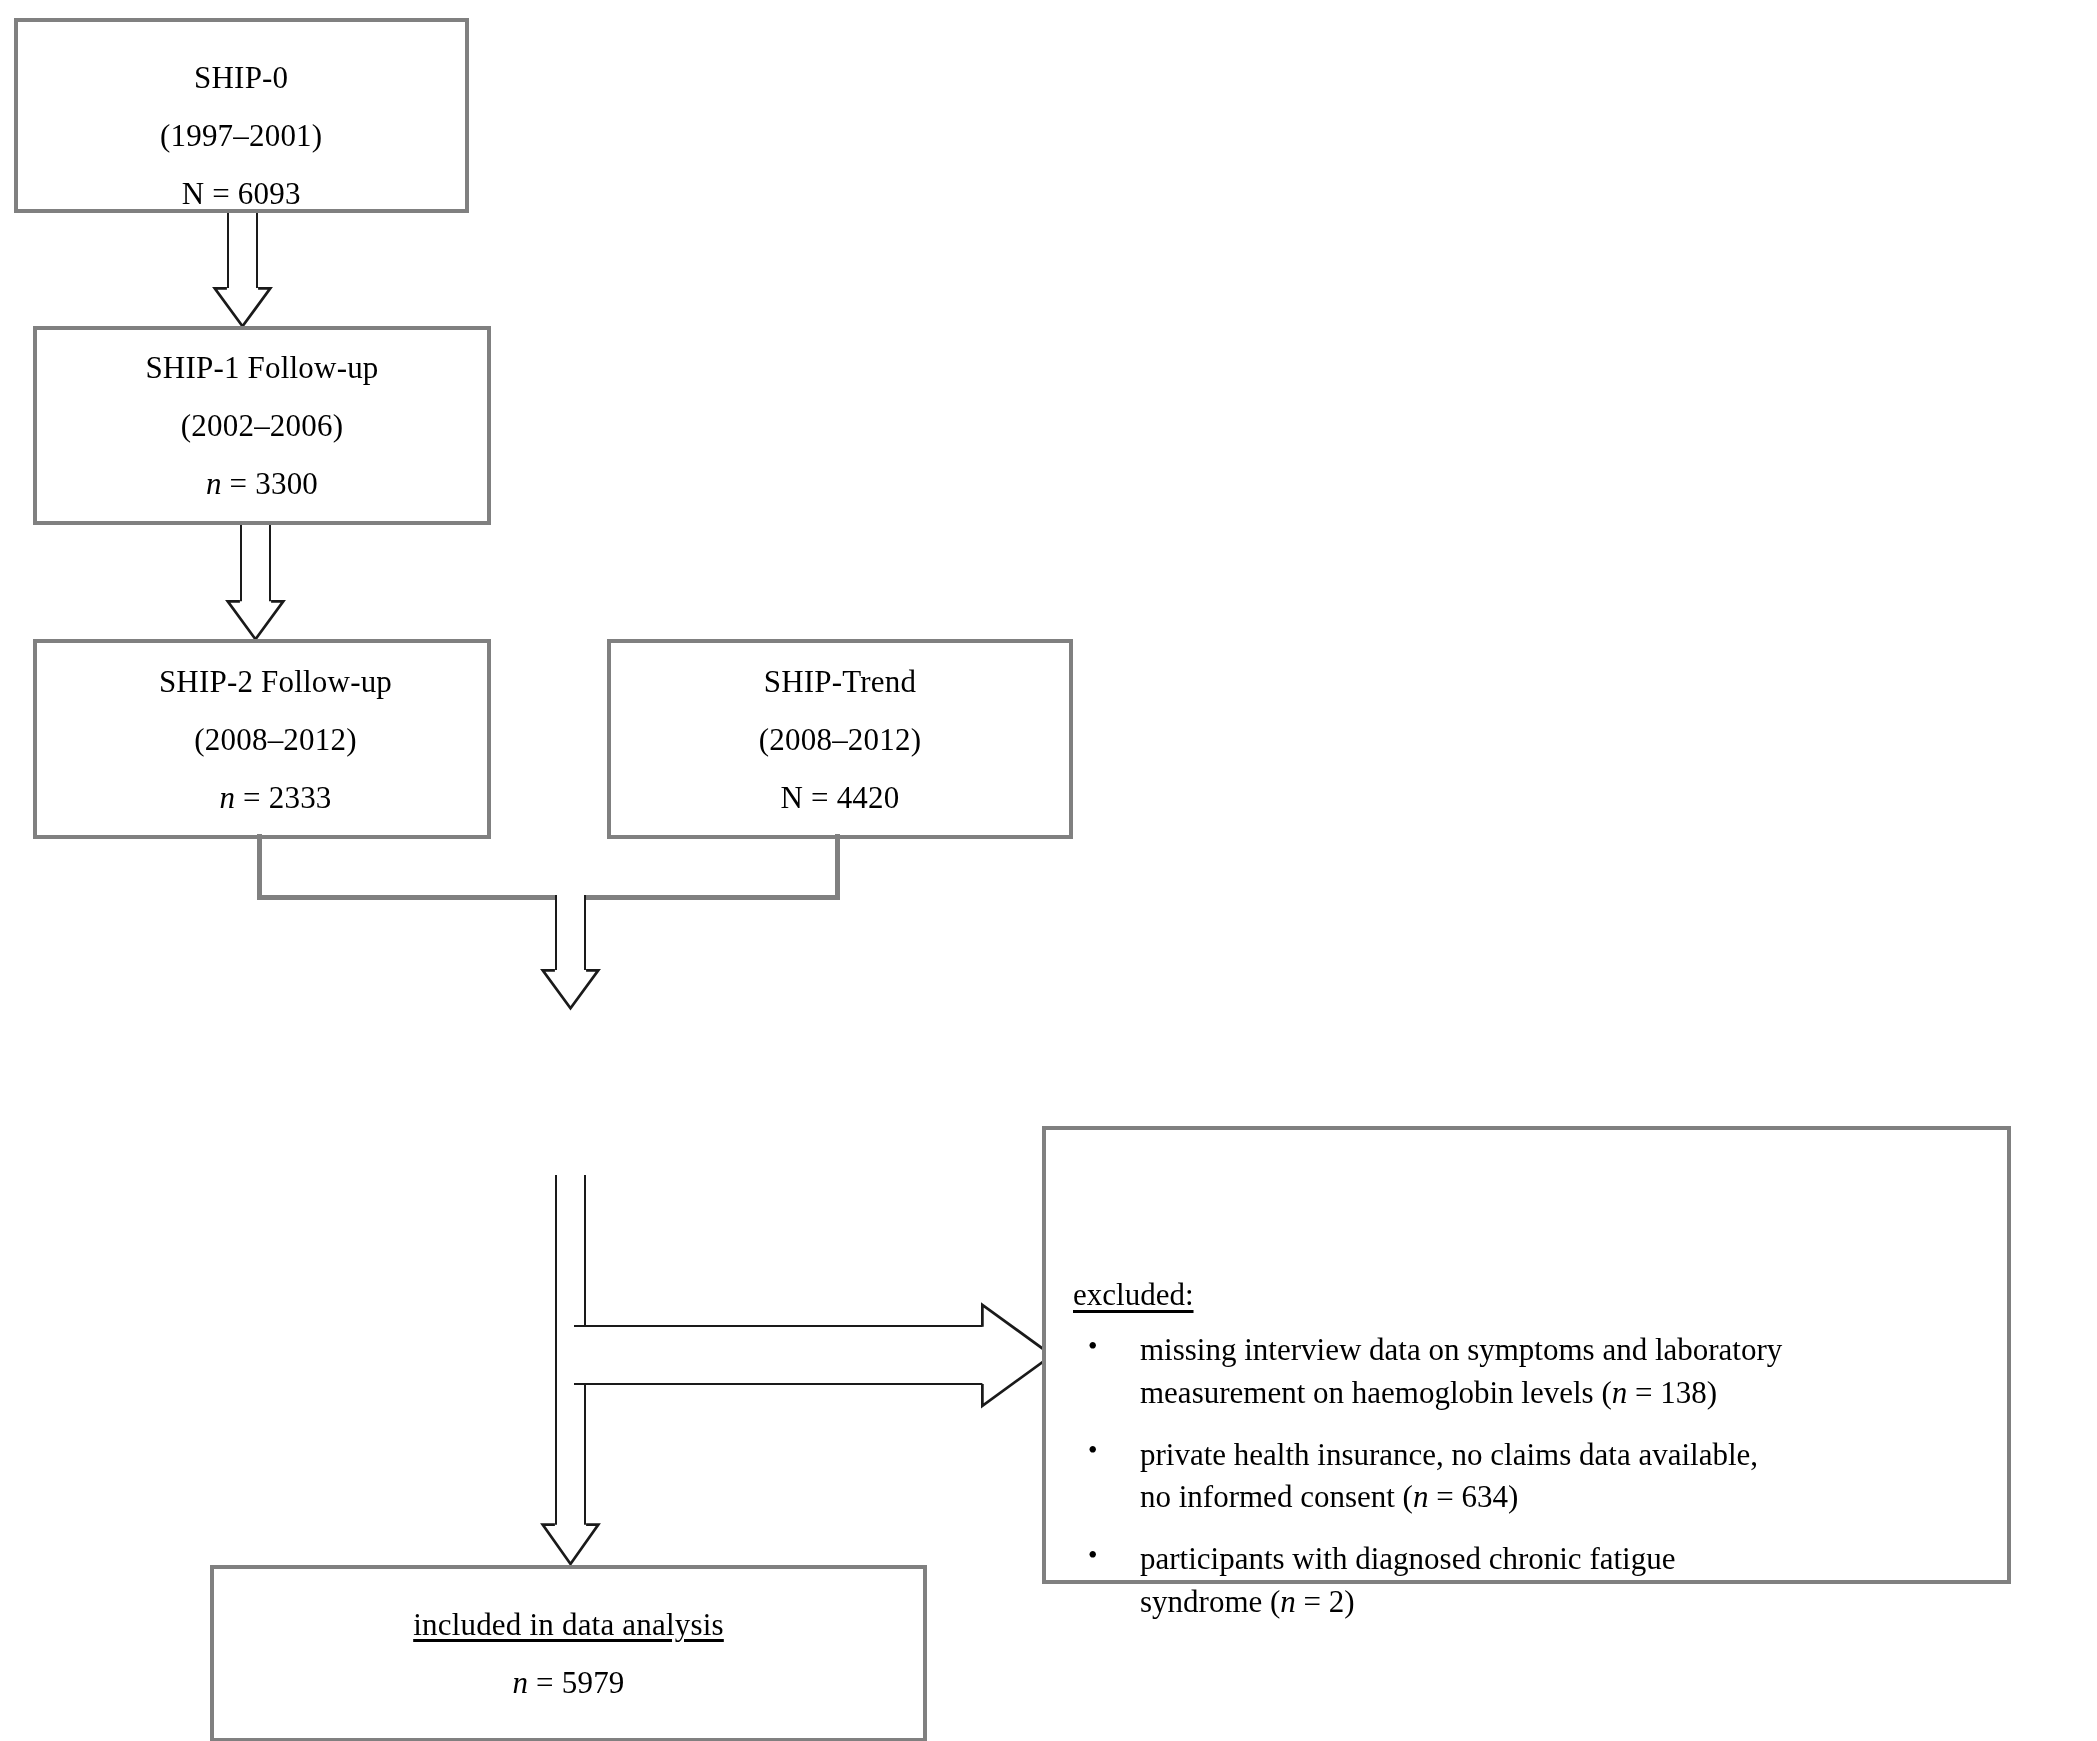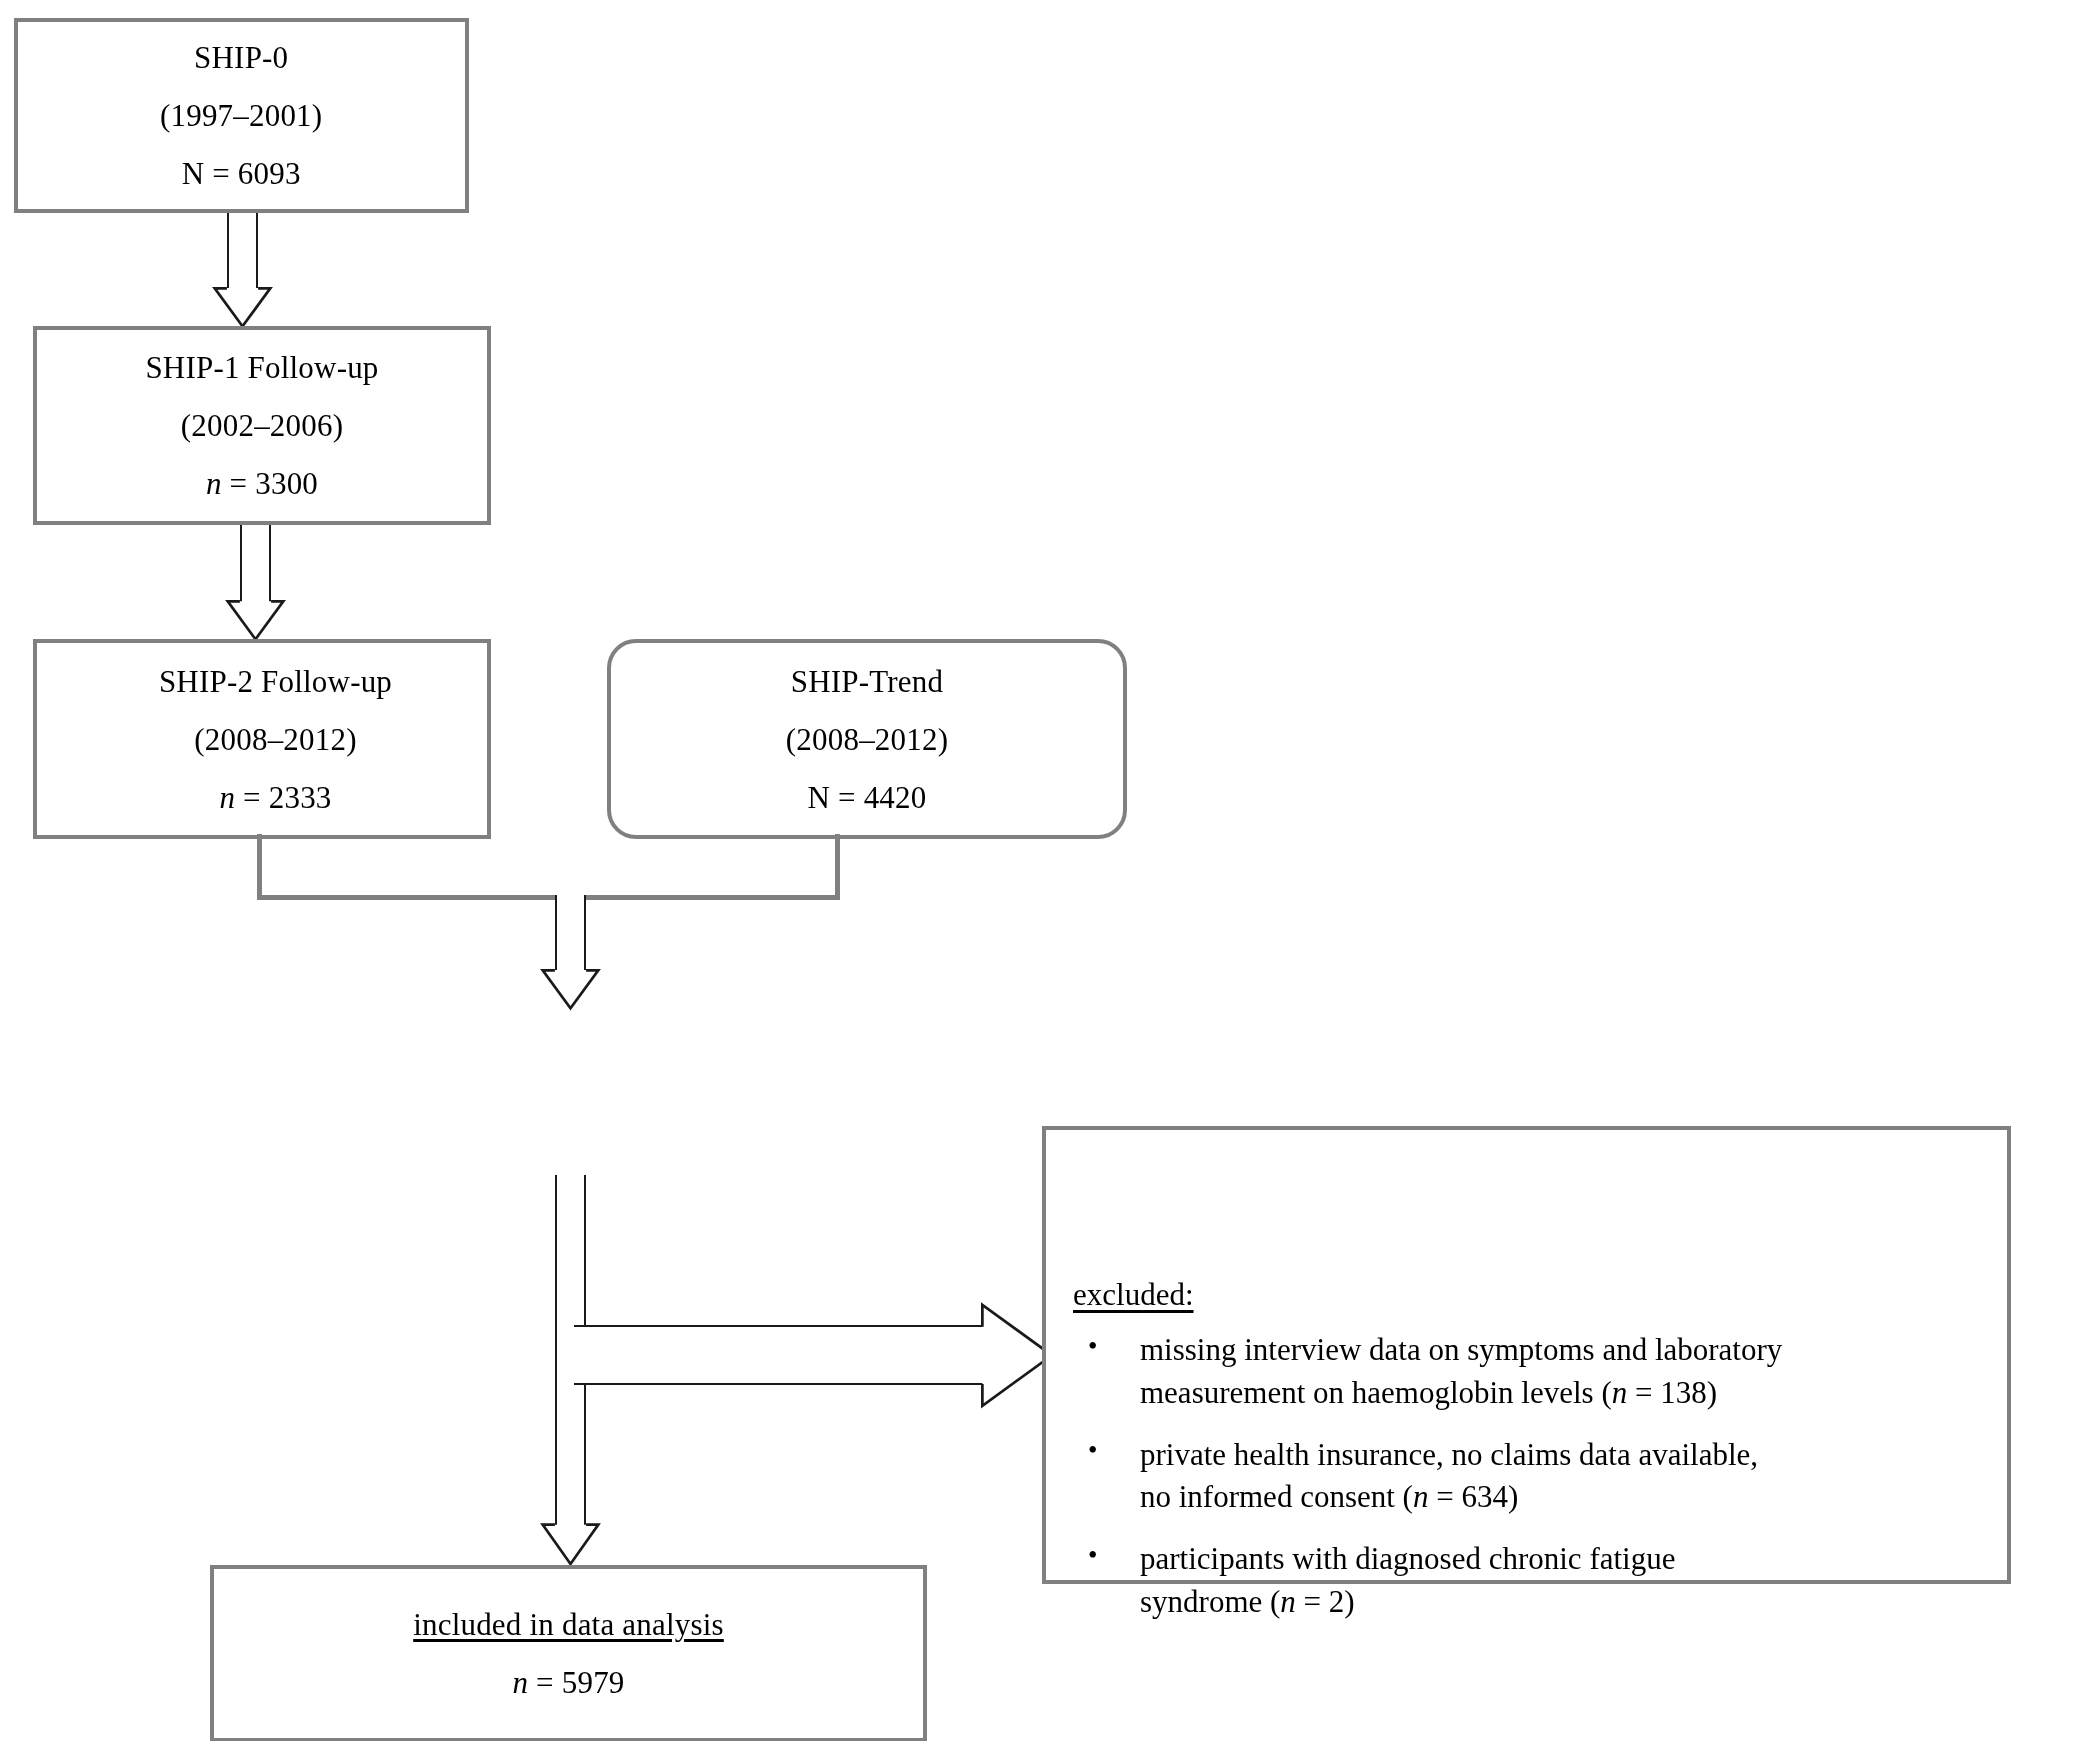--- a/index.html
+++ b/index.html
@@ -118,21 +118,21 @@
   .rule-v {
     position: absolute;
     background: #808080;
   }
 </style>
 </head>
 <body>
 
 <div id="canvas">
 
-  <div class="flow-box" style="left:13.7px; top:18.4px; width:455px; height:195px;">
+  <div class="flow-box" style="left:13.7px; top:18.4px; width:455px; height:195px;justify-content:flex-end;">
     <span class="line">SHIP-0</span>
     <span class="line">(1997–2001)</span>
     <span class="line">N = 6093</span>
   </div>
 
   <div class="conn" style="left:212px; top:213px; width:61px; height:113px;">
     <div class="v-shaft" style="left:15px; top:0px; width:31px; height:75px;"></div>
     <svg class="v-head" width="61" height="42" style="left:0px; top:74px;" viewBox="0 0 90 62">
       <polyline points="22,2 4,2 45,58 86,2 68,2" fill="#ffffff" stroke="#1a1a1a" stroke-width="4" stroke-linejoin="miter" stroke-linecap="butt"></polyline>
     </svg>
@@ -150,21 +150,21 @@
       <polyline points="22,2 4,2 45,58 86,2 68,2" fill="#ffffff" stroke="#1a1a1a" stroke-width="4" stroke-linejoin="miter" stroke-linecap="butt"></polyline>
     </svg>
   </div>
 
   <div class="flow-box" style="left:33px; top:639px; width:458px; height:200px;padding-left:27px;">
     <span class="line">SHIP-2 Follow-up</span>
     <span class="line">(2008–2012)</span>
     <span class="line"><i class="ital">n</i>&nbsp;=&nbsp;<span>2333</span></span>
   </div>
 
-  <div class="flow-box" style="left:607px; top:639px; width:520px; height:200px;border-radius:29px;">
+  <div class="flow-box" style="left:607px; top:639px; width:466px; height:200px;">
     <span class="line">SHIP-Trend</span>
     <span class="line">(2008–2012)</span>
     <span class="line">N = 4420</span>
   </div>
 
   <div class="conn" style="left:0px; top:0px; width:2097px; height:1742px; pointer-events:none;">
     <div class="rule-v" style="left:257px; top:834px; width:4.8px; height:66px;"></div>
     <div class="rule-v" style="left:835px; top:834px; width:4.8px; height:66px;"></div>
     <div class="rule-h" style="left:257px; top:895px; width:583px; height:4.8px;"></div>
   </div>

